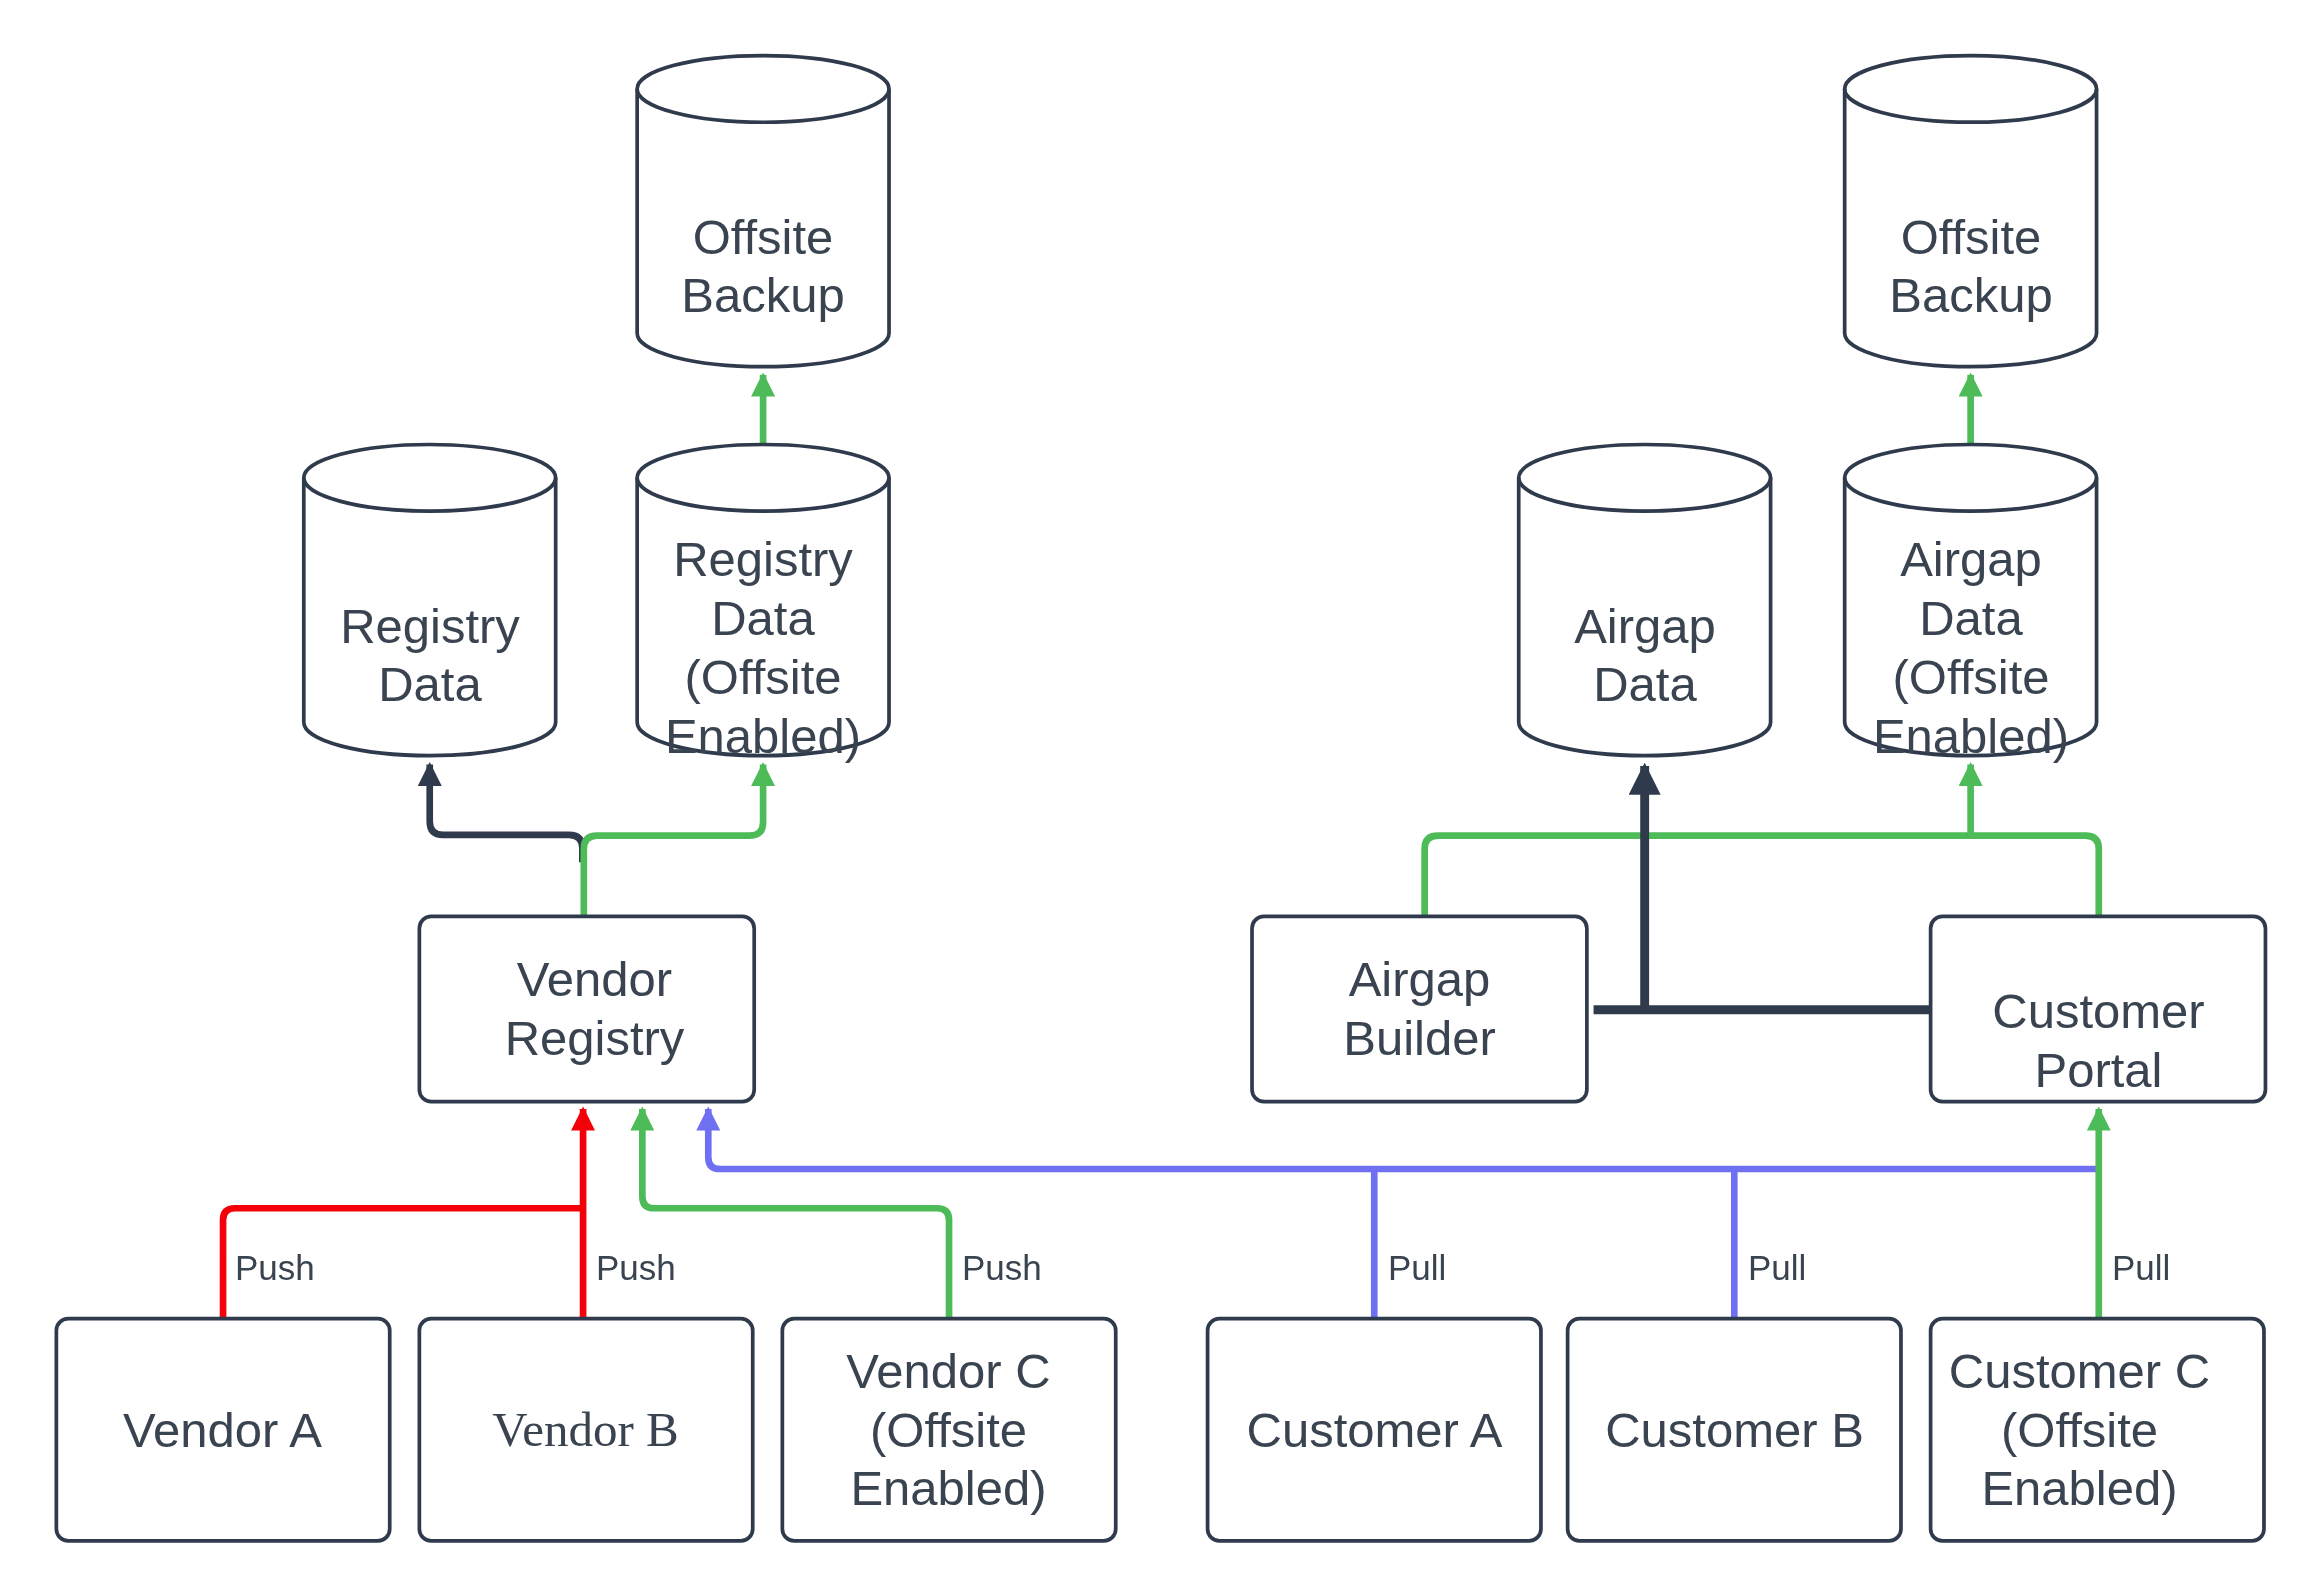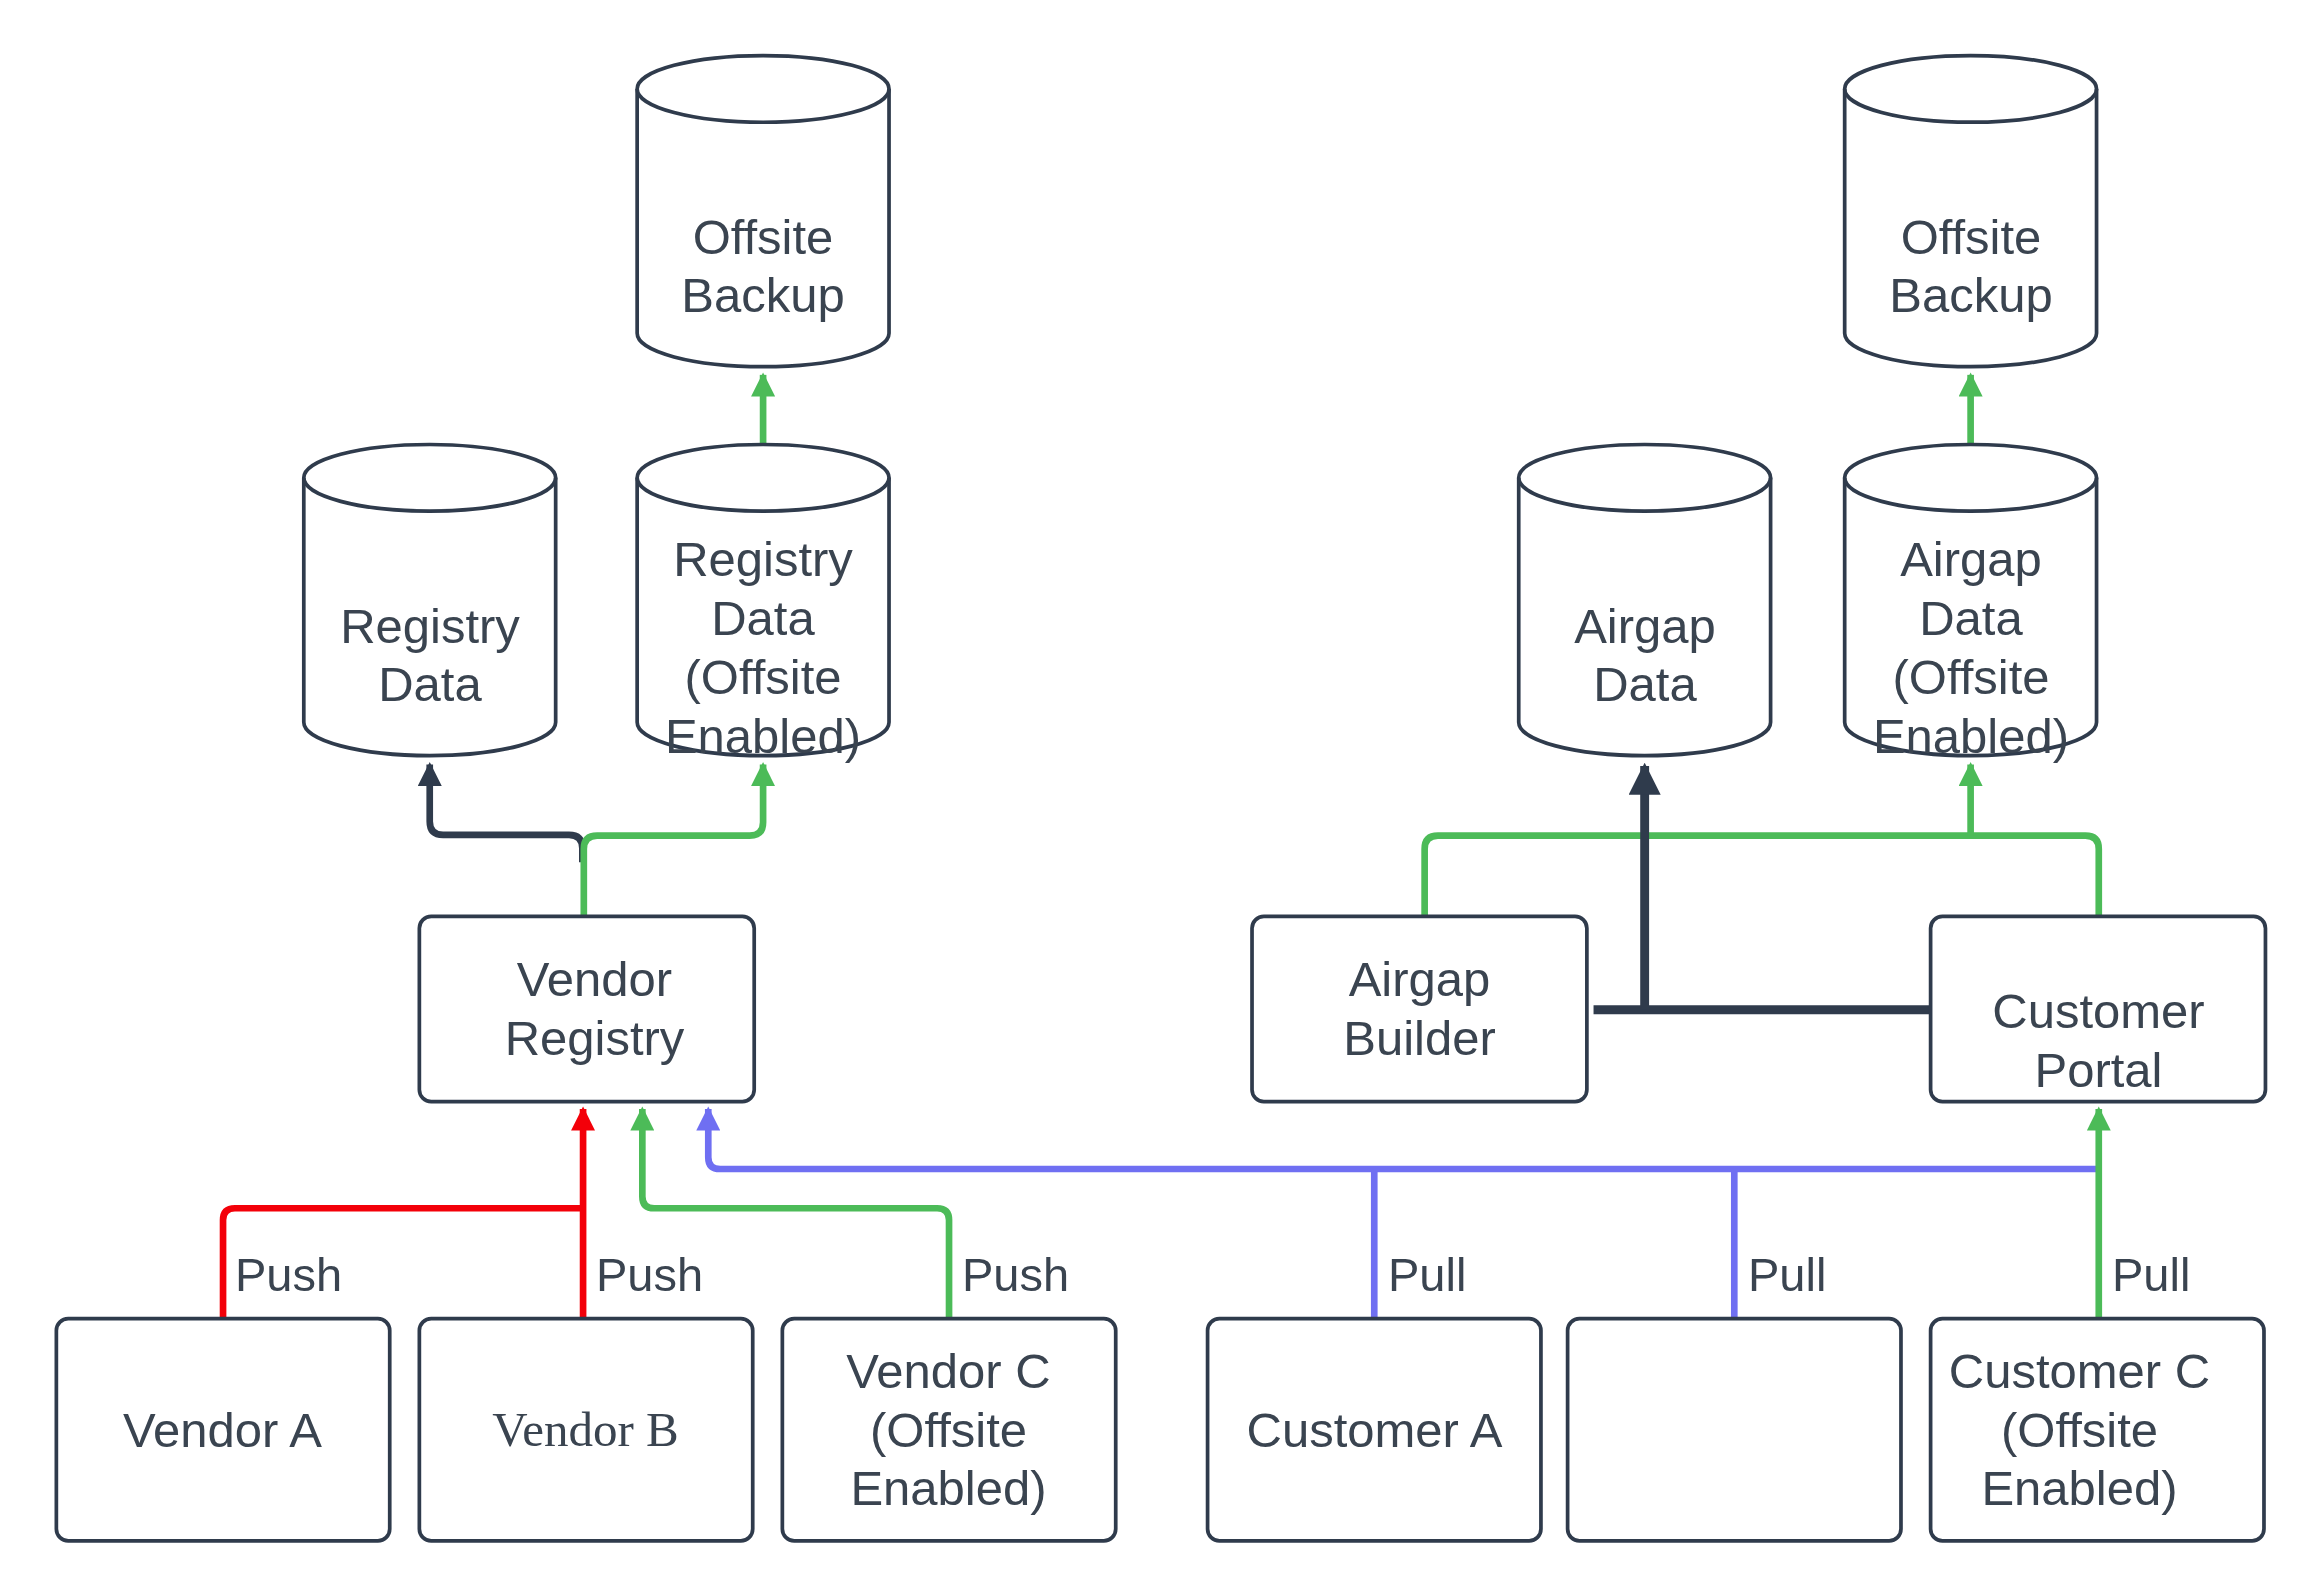--- a/index.html
+++ b/index.html
@@ -25,21 +25,21 @@
     text-align:center;
     white-space:pre-line;
     color:var(--text);
     font-size:49px;line-height:1.2;
     pointer-events:none;
   }
   .cyl-label{padding-top:10.4px;}
   .edge-label{
     position:absolute;
     color:var(--text);
-    font-size:47px;line-height:1.2;
+    font-size:35px;line-height:1.2;
     white-space:nowrap;
     pointer-events:none;
   }
 </style>
 </head>
 <body>
 
 <div class="canvas">
 
   <svg width="2307" height="1592" viewBox="0 0 3114 2149">
@@ -151,20 +151,21 @@
 Builder</div>
   <div class="node-label" style="left:1931px;top:948px;width:335px;height:185px;">Customer
 Portal</div>
 
   <div class="node-label" style="left:56px;top:1319px;width:333px;height:222px;">Vendor A</div>
   <div class="node-label" style="left:419px;top:1319px;width:333px;height:222px;font-family:Liberation Serif, serif;">Vendor B</div>
   <div class="node-label" style="left:782px;top:1319px;width:333px;height:222px;">Vendor C
 (Offsite
 Enabled)</div>
   <div class="node-label" style="left:1208px;top:1319px;width:333px;height:222px;">Customer A</div>
+  <div class="node-label" style="left:1568px;top:1319px;width:333px;height:222px;">Customer B</div>
   <div class="node-label" style="left:1913px;top:1319px;width:333px;height:222px;">Customer C
 (Offsite
 Enabled)</div>
 
   <div class="edge-label" style="left:235px;top:1247px;">Push</div>
   <div class="edge-label" style="left:596px;top:1247px;">Push</div>
   <div class="edge-label" style="left:962px;top:1247px;">Push</div>
   <div class="edge-label" style="left:1388px;top:1247px;">Pull</div>
   <div class="edge-label" style="left:1748px;top:1247px;">Pull</div>
   <div class="edge-label" style="left:2112px;top:1247px;">Pull</div>

